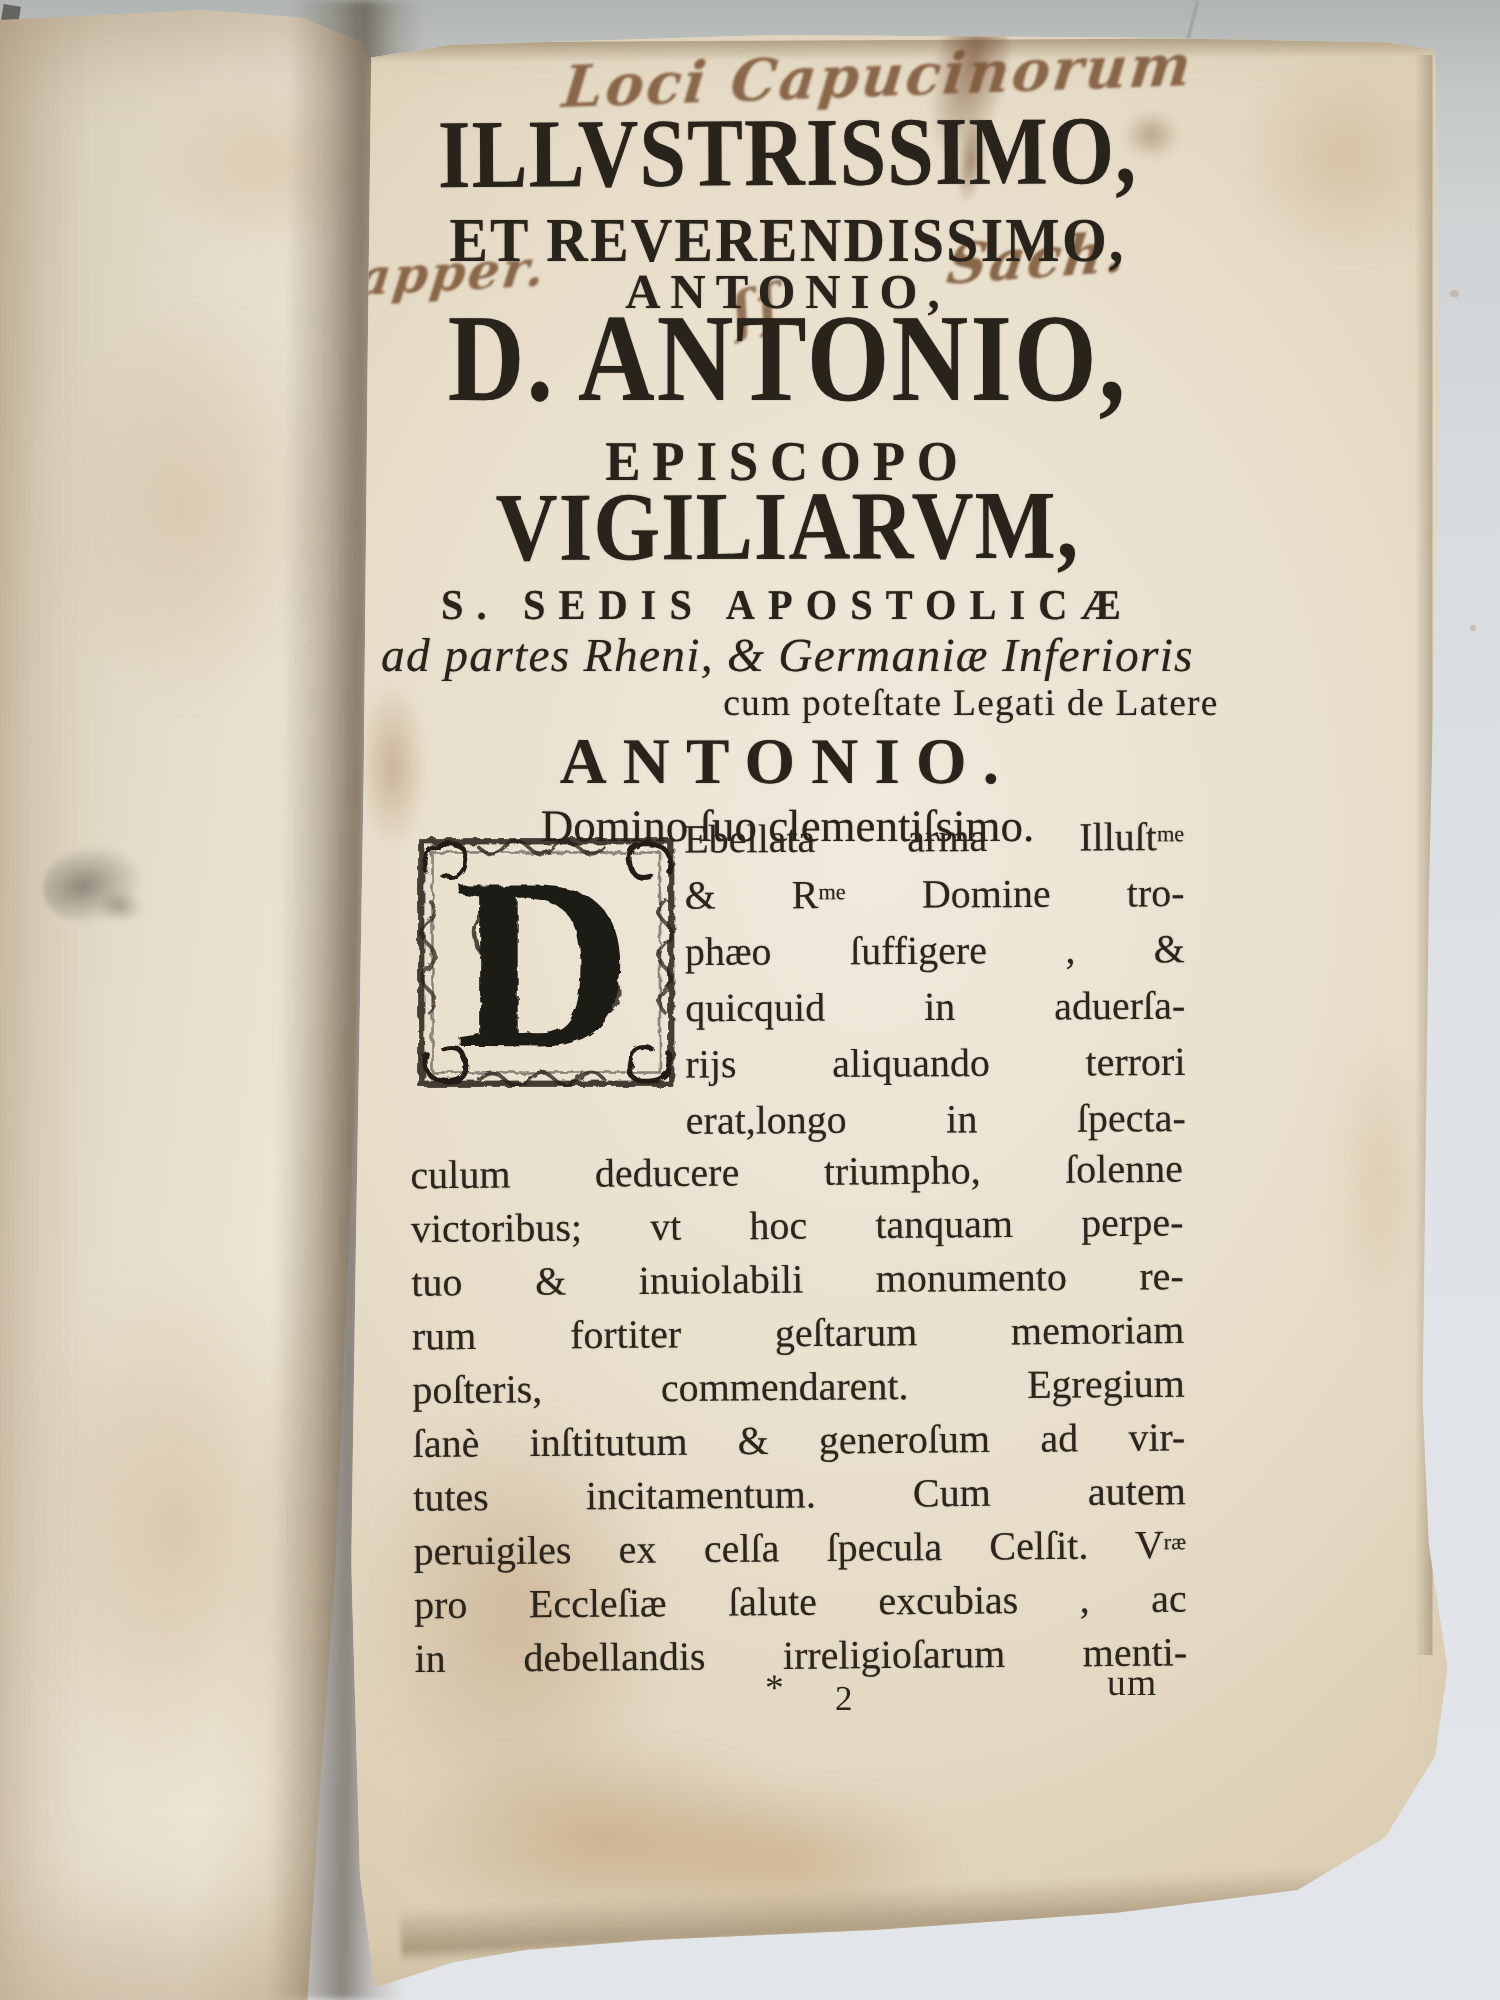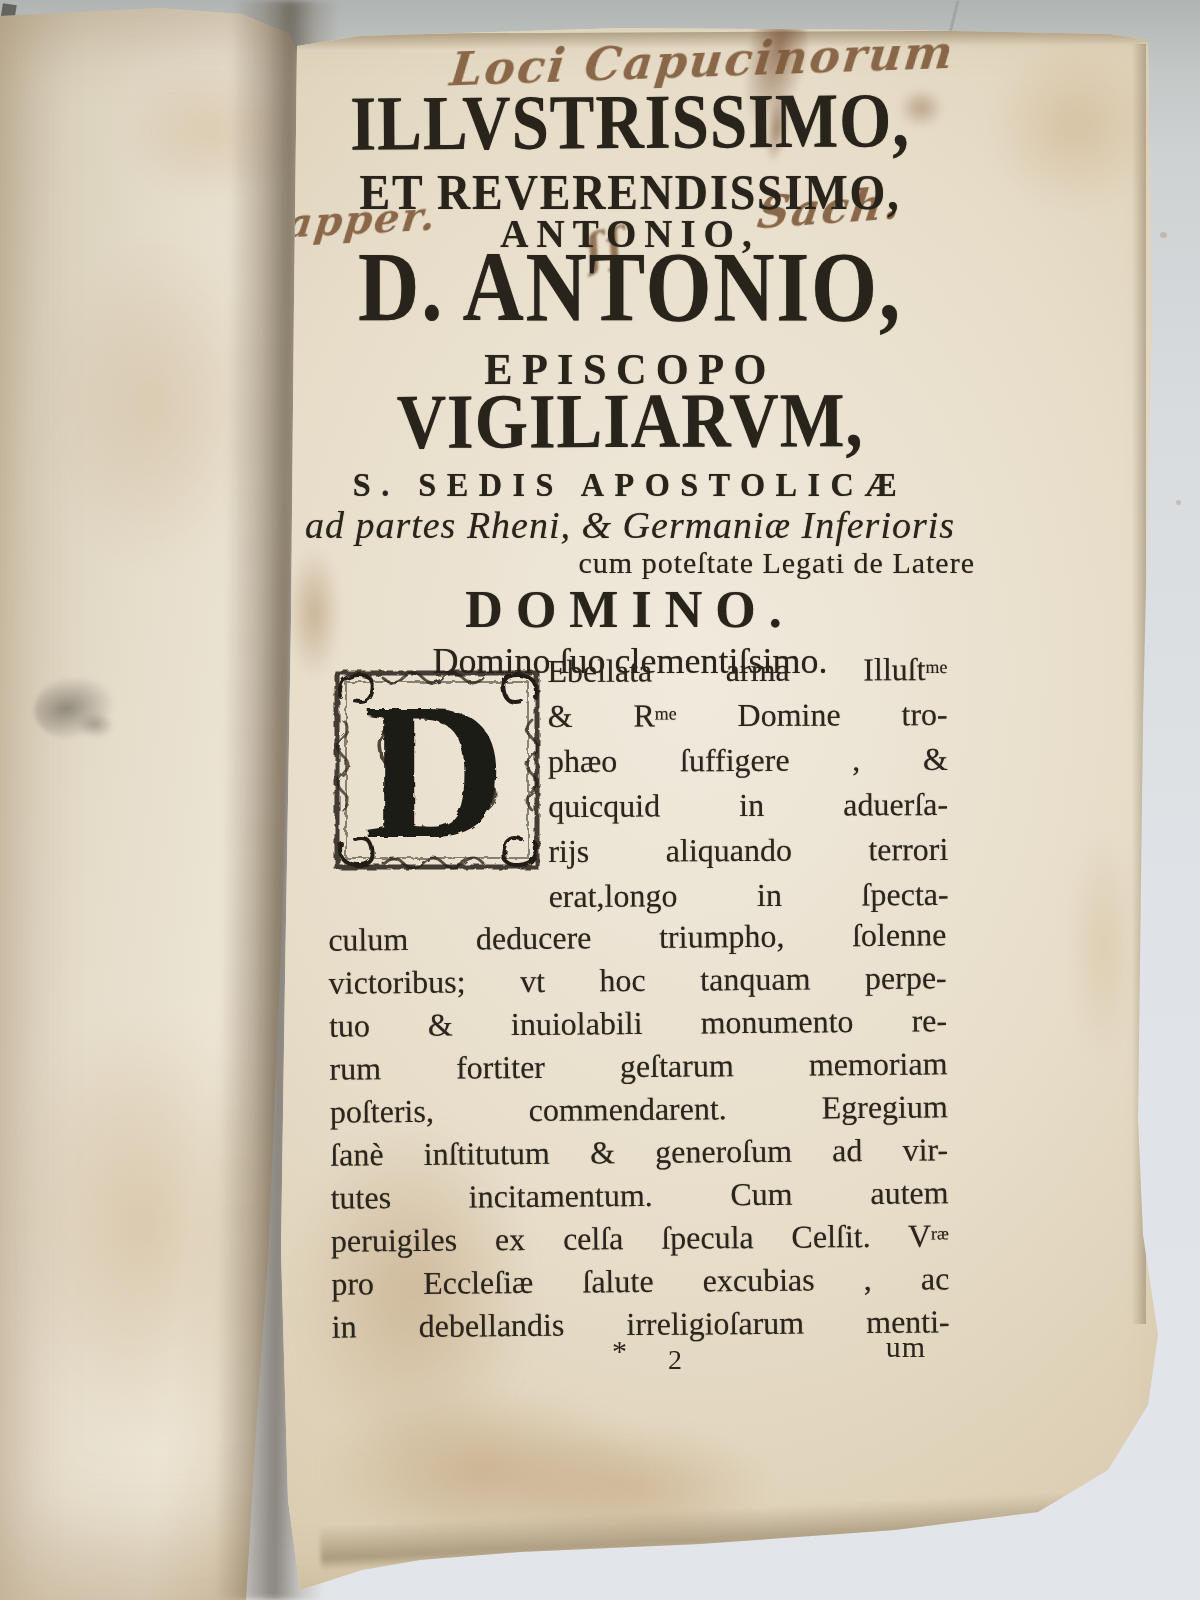--- a/index.html
+++ b/index.html
@@ -139,21 +139,21 @@
 
     <div class="pr t1">ILLVSTRISSIMO,</div>
     <div class="pr t2">ET REVERENDISSIMO,</div>
     <div class="pr t3">ANTONIO,</div>
     <div class="pr t4">D. ANTONIO,</div>
     <div class="pr t5">EPISCOPO</div>
     <div class="pr t6">VIGILIARVM,</div>
     <div class="pr t7">S. SEDIS APOSTOLICÆ</div>
     <div class="pr t8">ad partes Rheni, &amp; Germaniæ Inferioris</div>
     <div class="pr t9">cum poteſtate Legati de Latere</div>
-    <div class="pr t10">DOMINO.</div>
+    <div class="pr t10">ANTONIO.</div>
     <div class="pr t11">Domino ſuo clementiſsimo.</div>
 
     <div class="abs dropcap-box">
       <svg width="214" height="212" viewBox="0 0 214 212">
         <filter id="rough">
           <feTurbulence type="fractalNoise" baseFrequency="0.12" numOctaves="2" result="n"></feTurbulence>
           <feDisplacementMap in="SourceGraphic" in2="n" scale="5"></feDisplacementMap>
         </filter>
         <g filter="url(#rough)" stroke="#241e15" fill="none" stroke-linecap="round">
           <rect x="6" y="8" width="200" height="194" stroke-width="5" opacity=".85"></rect>

